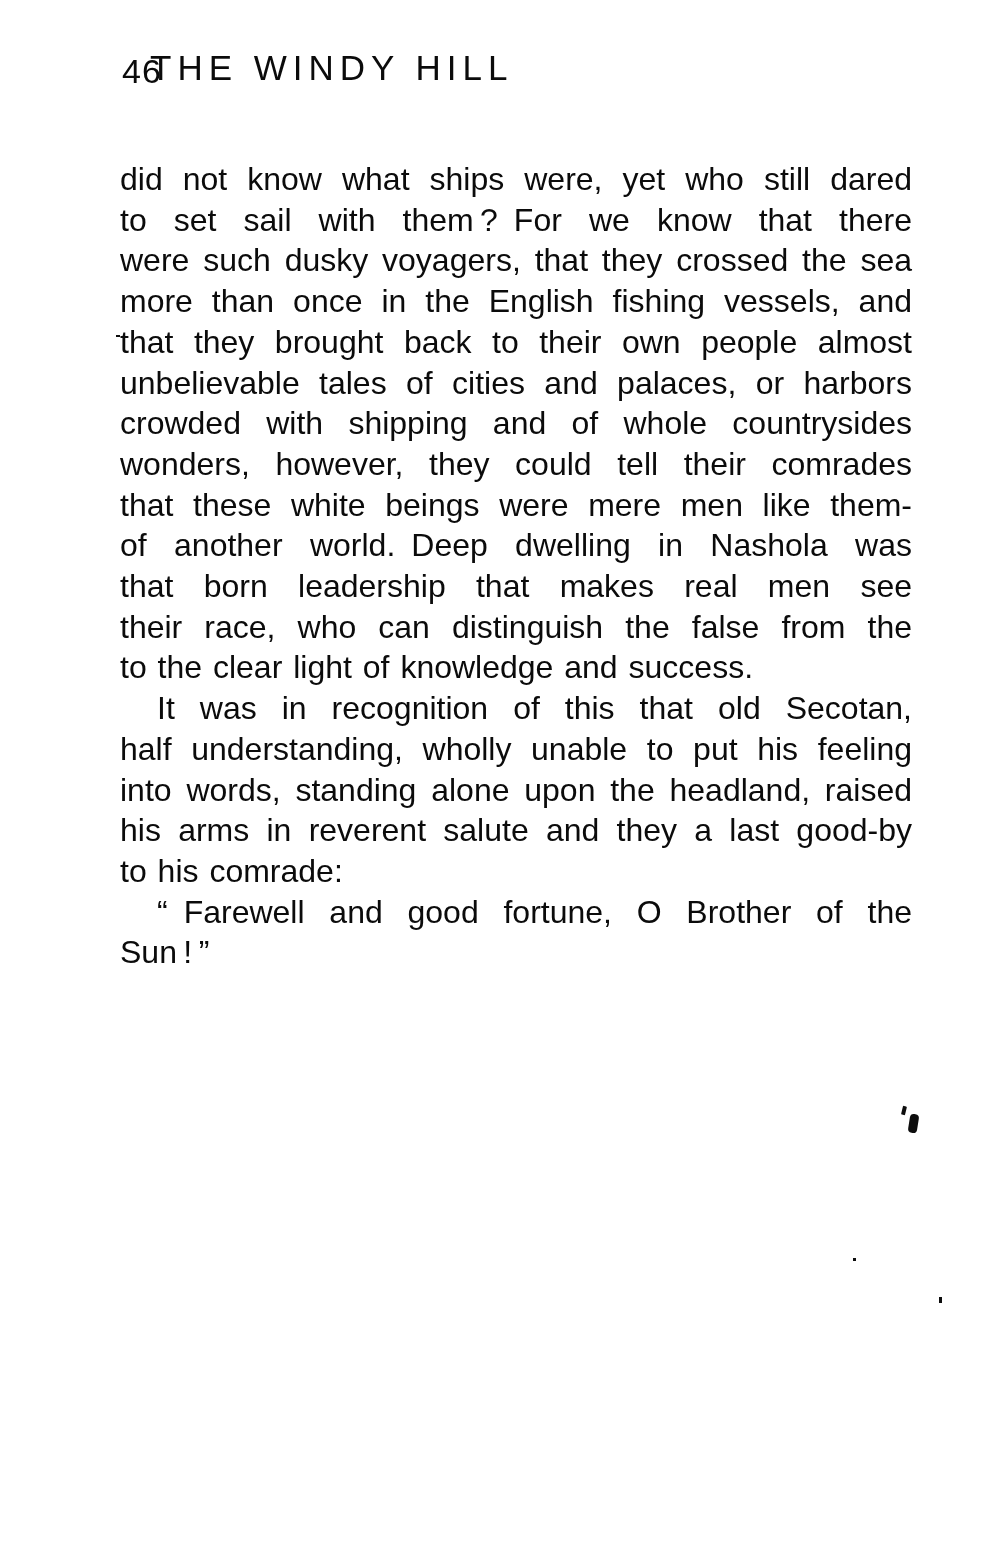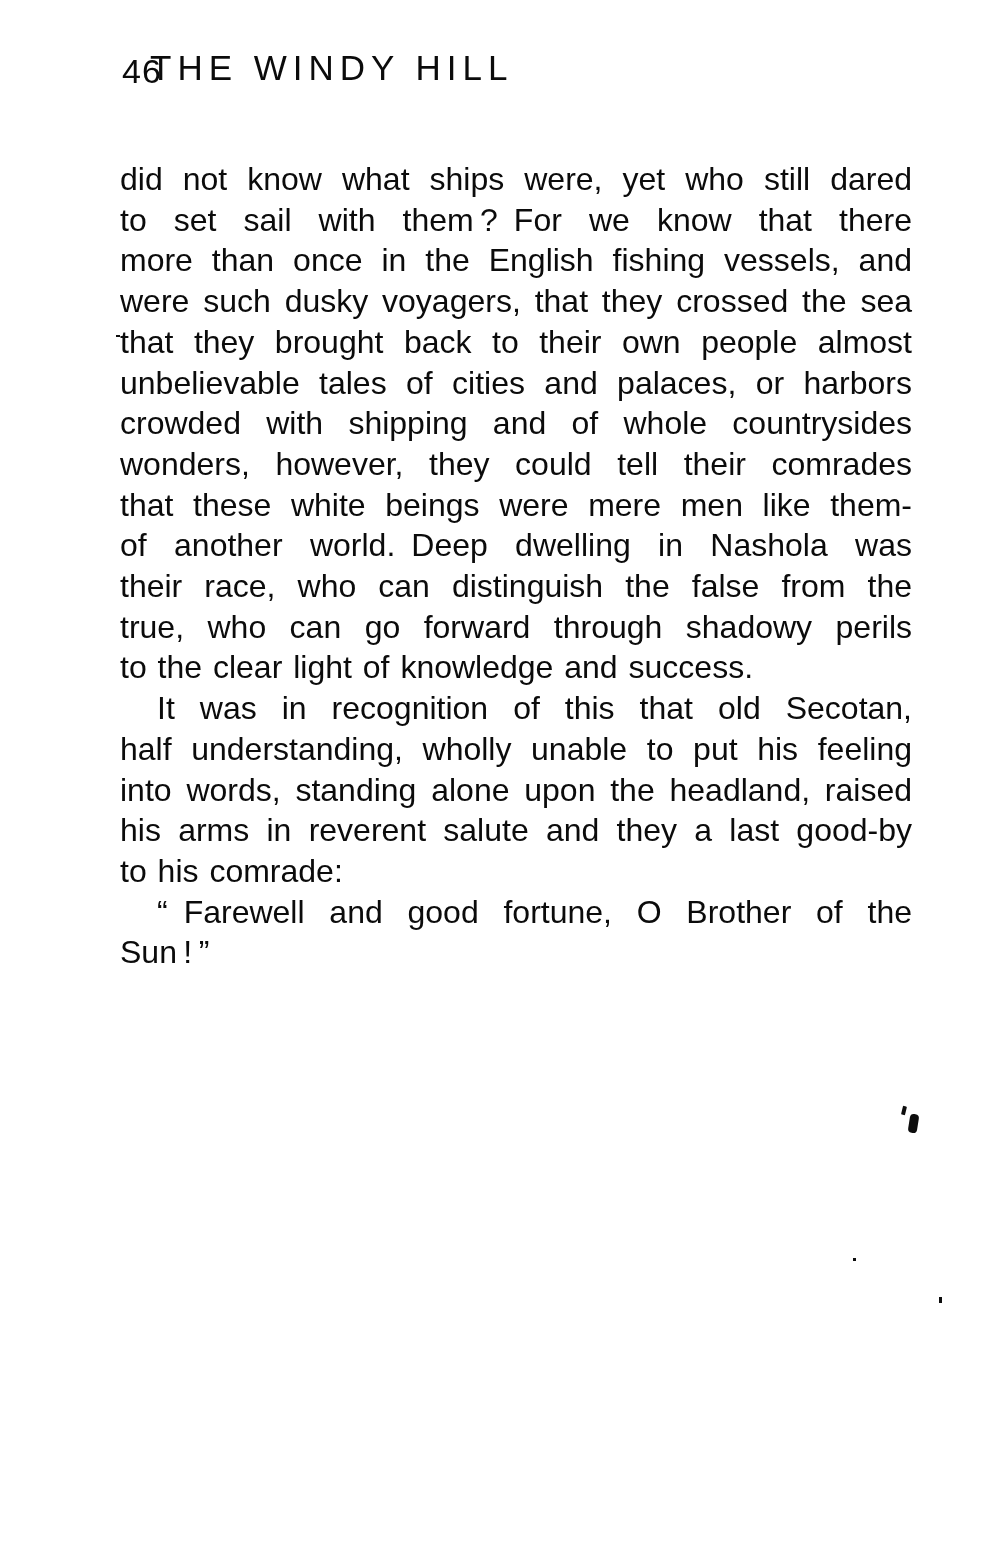--- a/index.html
+++ b/index.html
@@ -78,30 +78,30 @@
 
   <div id="header">
     <div id="page-number">46</div>
     <div id="running-title">THE WINDY HILL</div>
   </div>
 
   <div id="text-block">
 
     <div class="line">did not know what ships were, yet who still dared</div>
     <div class="line">to set sail with them ? For we know that there</div>
+    <div class="line">were such dusky voyagers, that they crossed the sea</div>
     <div class="line">more than once in the English fishing vessels, and</div>
-    <div class="line">were such dusky voyagers, that they crossed the sea</div>
     <div class="line">that they brought back to their own people almost</div>
     <div class="line">unbelievable tales of cities and palaces, or harbors</div>
     <div class="line">crowded with shipping and of whole countrysides</div>
     <div class="line">wonders, however, they could tell their comrades</div>
     <div class="line">that these white beings were mere men like them-</div>
     <div class="line">of another world. Deep dwelling in Nashola was</div>
+    <div class="line">that born leadership that makes real men see</div>
     <div class="line">their race, who can distinguish the false from the</div>
-    <div class="line">true, who can go forward through shadowy perils</div>
     <div class="line para-end">to the clear light of knowledge and success.</div>
 
     <div class="line indent">It was in recognition of this that old Secotan,</div>
     <div class="line">half understanding, wholly unable to put his feeling</div>
     <div class="line">into words, standing alone upon the headland, raised</div>
     <div class="line">his arms in reverent salute and they a last good-by</div>
     <div class="line para-end">to his comrade:</div>
 
     <div class="line indent">“ Farewell and good fortune, O Brother of the</div>
     <div class="line para-end">Sun ! ”</div>

